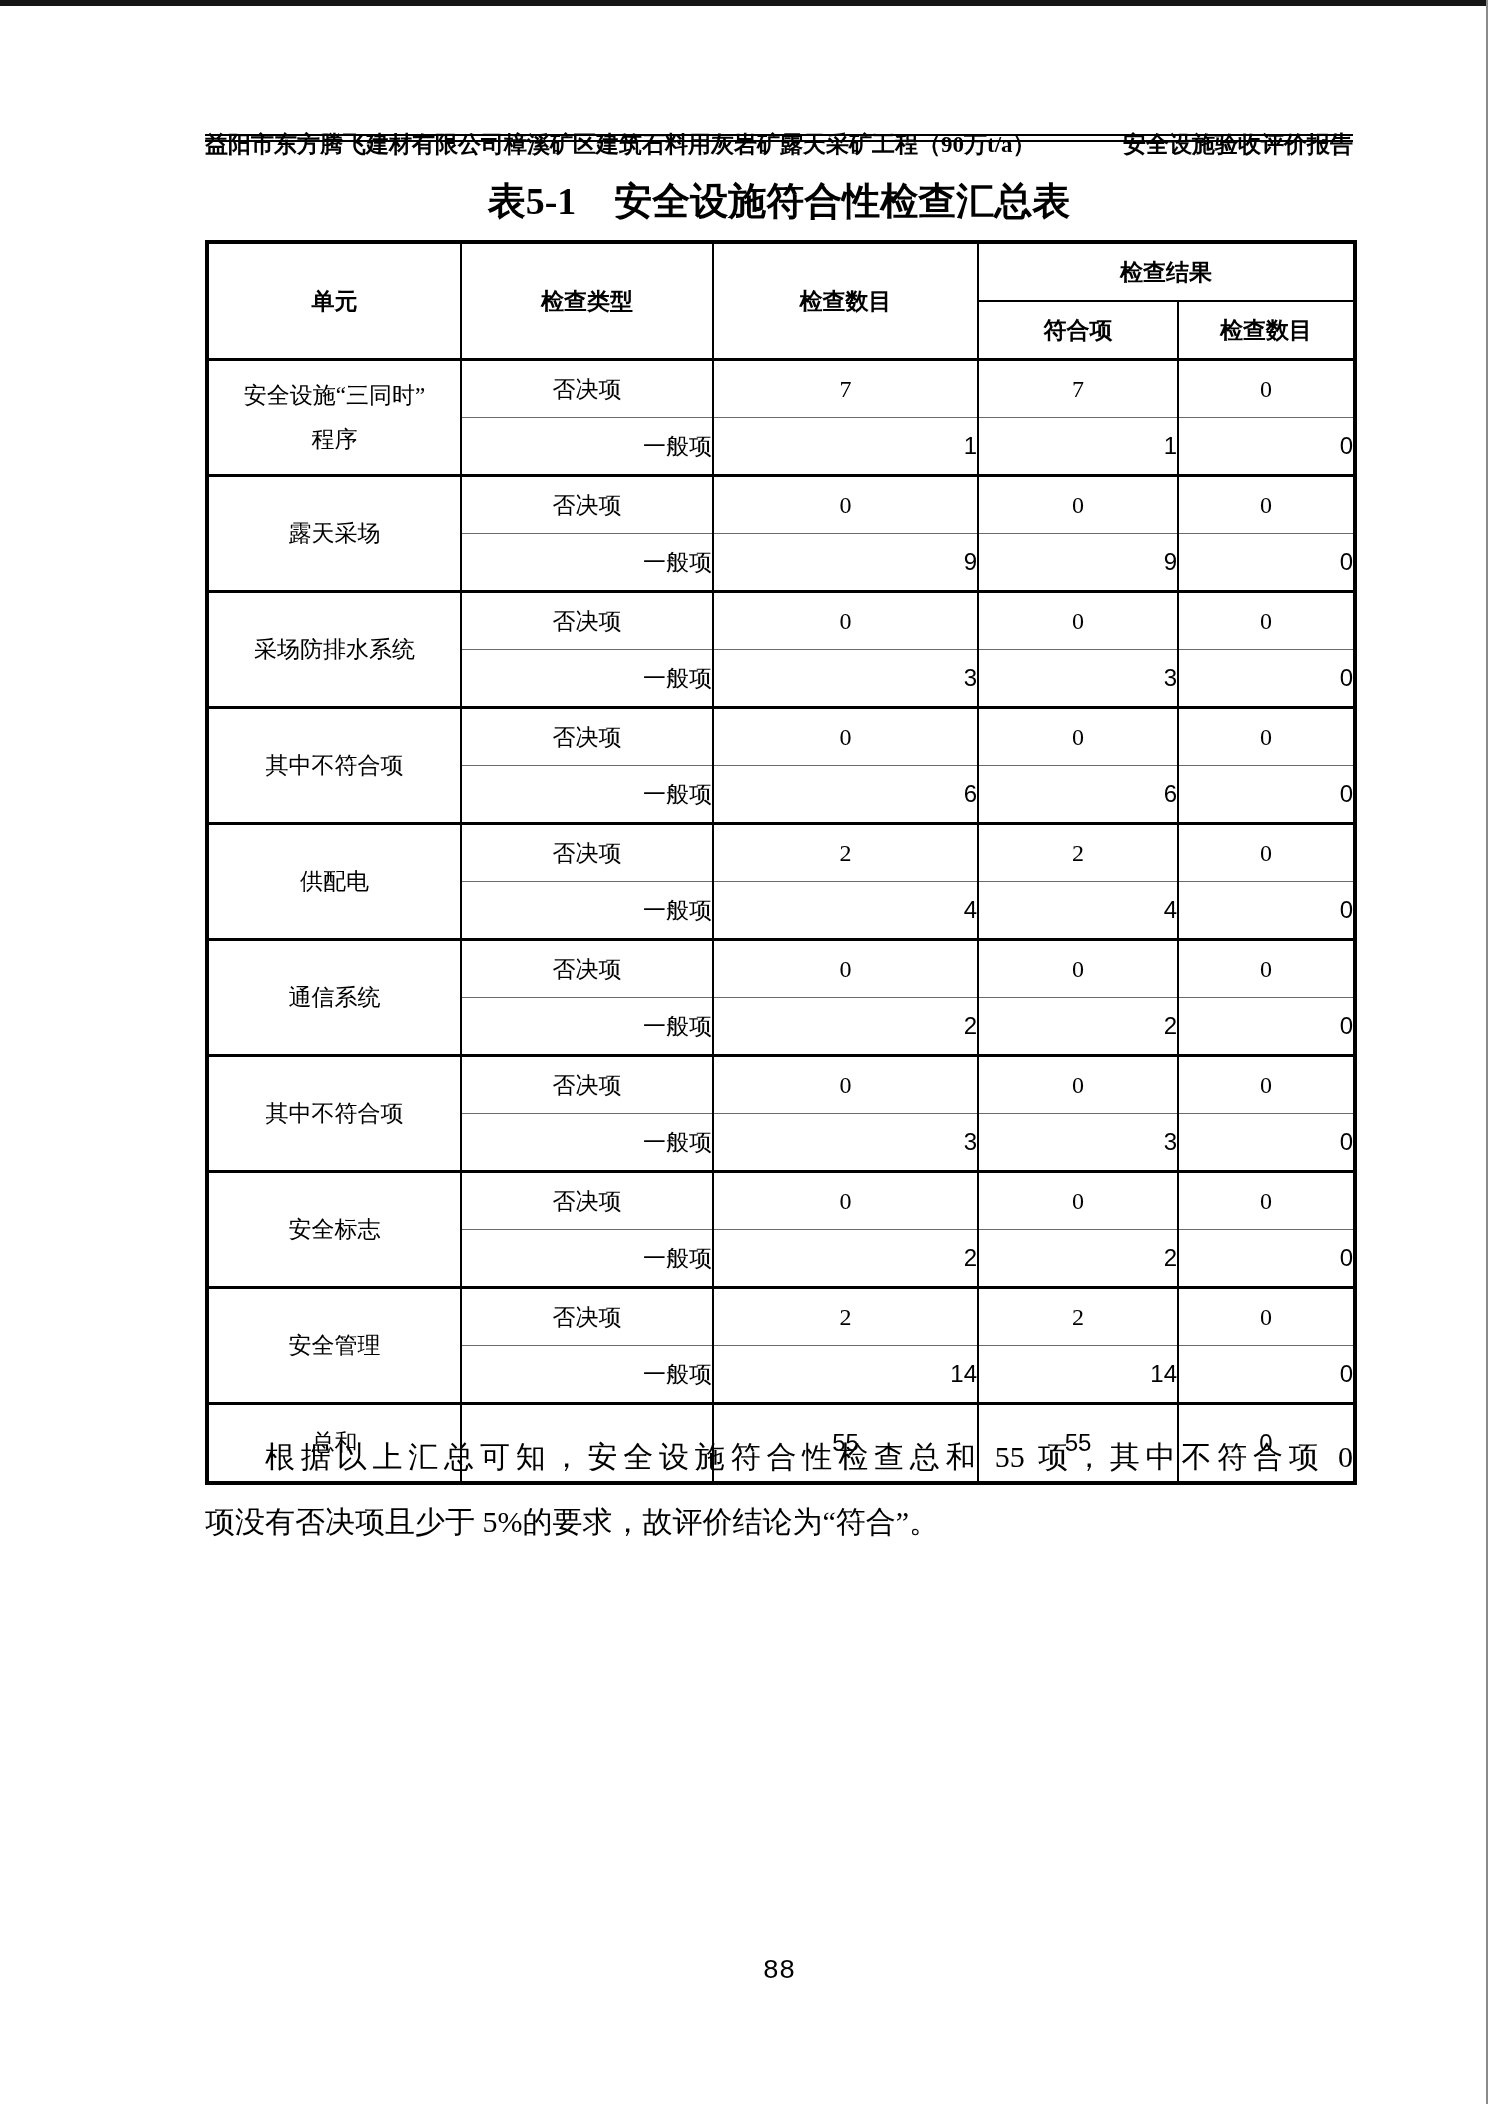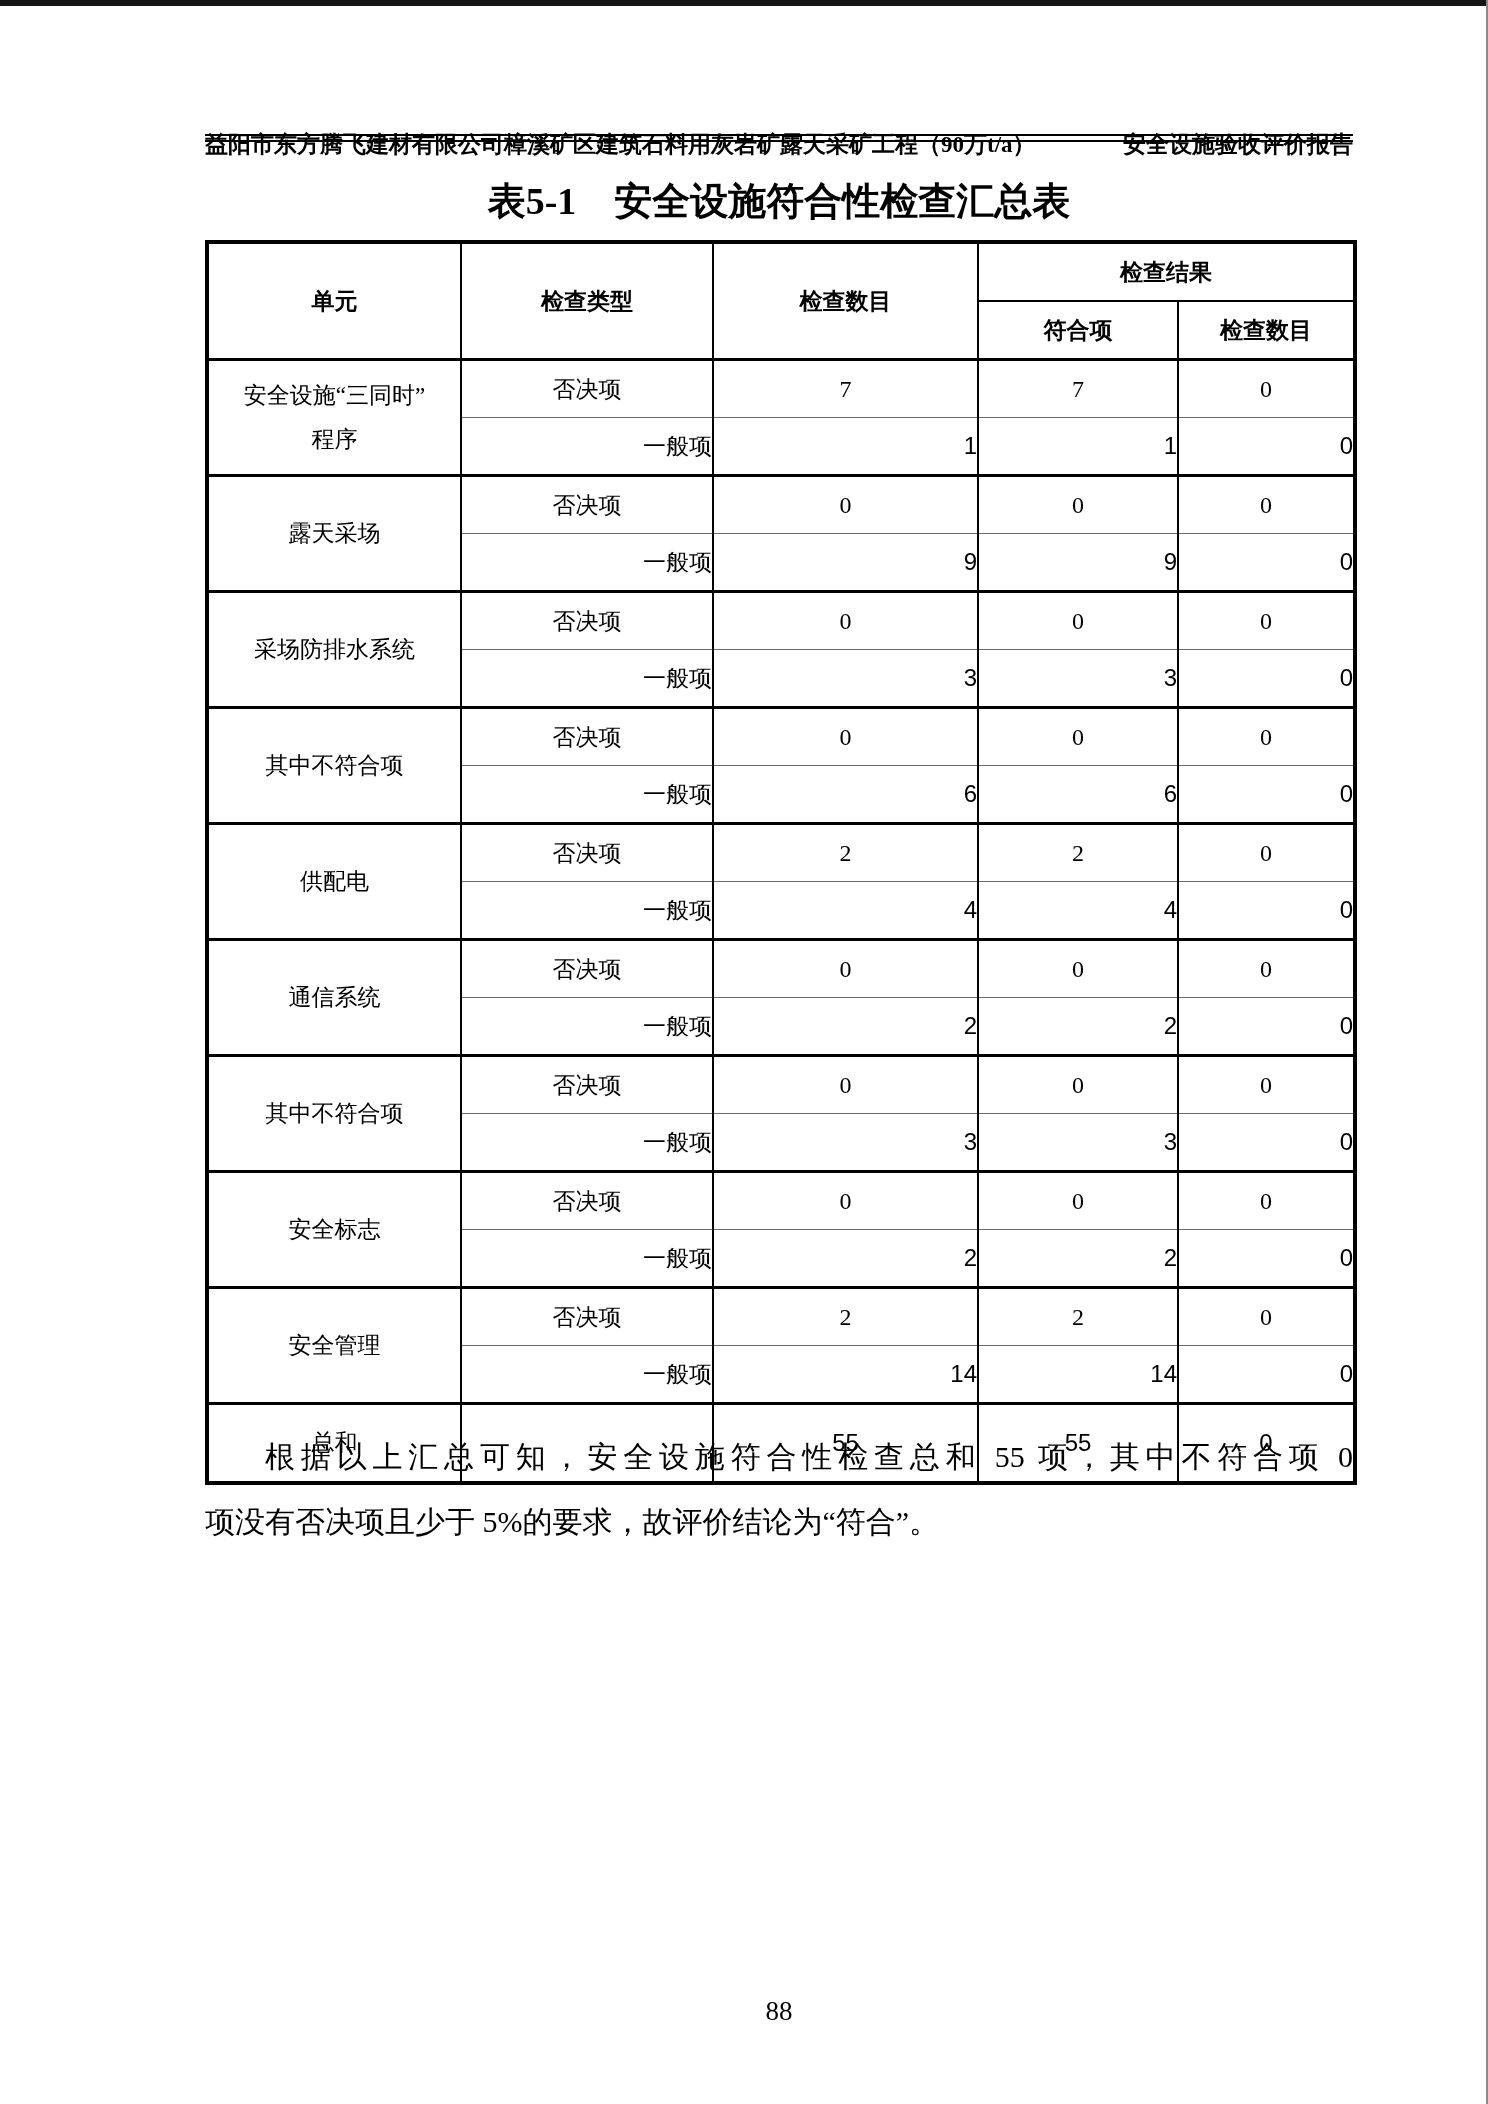--- a/index.html
+++ b/index.html
@@ -46,22 +46,21 @@
   .summary-para{
     position:absolute;top:1424px;left:205px;width:1148px;
     font-size:30px;line-height:65px;
   }
   .para-line.jlast{text-align:justify;text-align-last:justify;}
   .para-line.indent{text-indent:2em;}
 
   .page-number{
     position:absolute;top:1956px;left:205px;width:1148px;
     text-align:center;font-size:27px;
-    font-family:Liberation Serif, serif;
-    margin-top:40px;
+    font-family:Liberation Mono, monospace;
   }
 </style>
 </head>
 <body style="--top-edge: #151515; --right-edge: #8a8a8a; --table-border: #000000; --text: #000000;">
 
 <div class="page">
 
   <div class="top-edge"></div>
   <div class="right-edge"></div>
 

